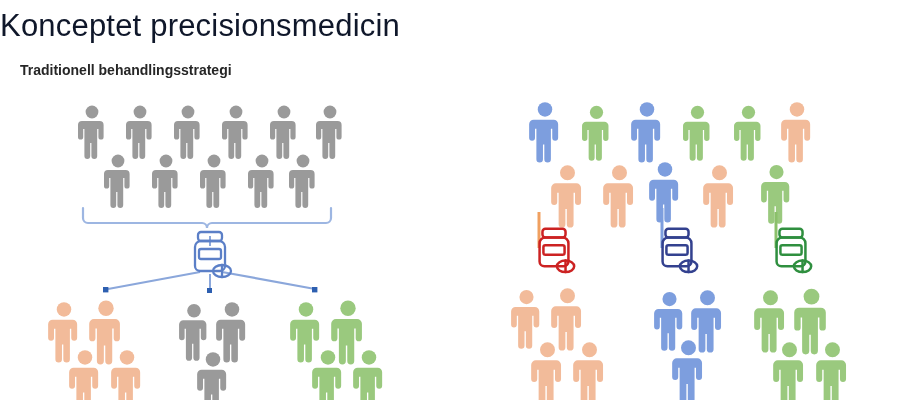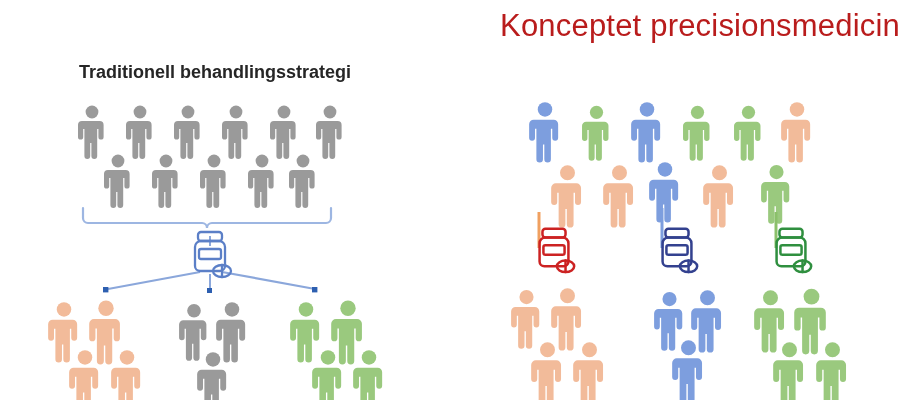--- a/index.html
+++ b/index.html
@@ -10,31 +10,31 @@
     overflow: hidden;
   }
   #stage {
     position: relative;
     width: 900px; height: 400px;
     background: #ffffff;
   }
   .title {
     position: absolute;
     top: 8px; left: 0; width: 900px;
-    text-align: right;
+    text-align: left;
     font-size: 31px;
     font-weight: 400;
-    color: #b91c1c;
+    color: #0f172a;
     letter-spacing: 0.2px;
   }
   .subtitle {
     position: absolute;
     top: 62px;
-    text-align: center;
-    font-size: 18px;
+    text-align: left;
+    font-size: 14px;
     font-weight: bold;
     color: #262626;
   }
   .subtitle.left  { left: 20px;  width: 390px; }
   .subtitle.right { left: 500px; width: 390px; }
 
   .panel { position: absolute; top: 0; height: 400px; }
   .panel.left  { left: 0;   width: 450px; }
   .panel.right { left: 450px; width: 450px; }
 

